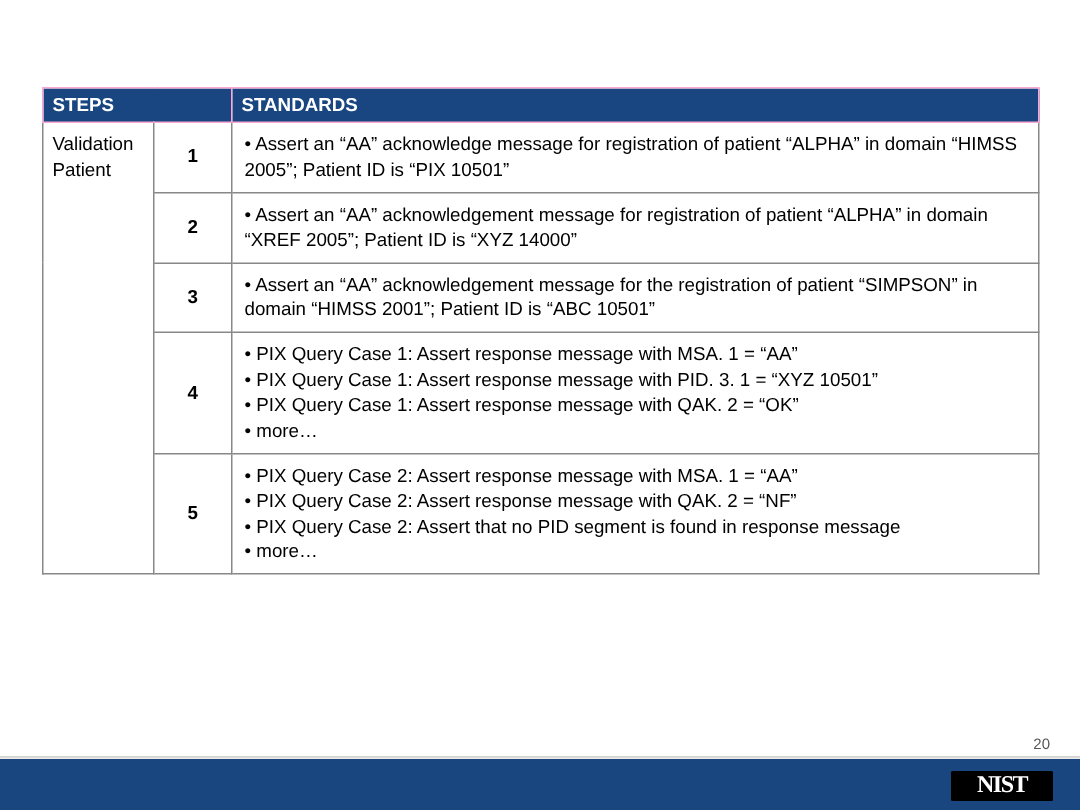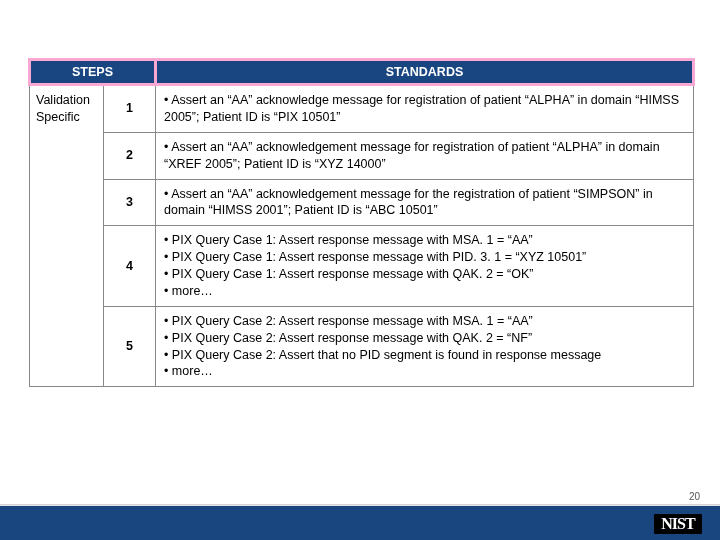--- a/index.html
+++ b/index.html
@@ -3,29 +3,29 @@
 <meta charset="utf-8">
 <style>
   * { box-sizing: border-box; margin: 0; padding: 0; }
   html, body { width: 720px; height: 540px; font-family: Arial, Helvetica, sans-serif; background: #fff; overflow: hidden; }
   .slide { position: relative; width: 720px; height: 540px; }
   .title { font-family: Arial, sans-serif; font-weight: 900; color: #005288; font-size: 23px; letter-spacing: -0.3px; padding: 14px 28px 8px 28px; }
   .tbl { position: absolute; top: 58px; left: 28px; width: 664px; border-collapse: collapse; table-layout: fixed; }
   .tbl col.c1 { width: 74px; }
   .tbl col.c2 { width: 52px; }
   .tbl col.c3 { width: 538px; }
-  .tbl th { background: #194680; color: #fff; font-weight: bold; font-size: 12.5px; padding: 4px 6px; text-align: center; border: 3px solid #f9a8d4; }
+  .tbl th { background: #194680; color: #fff; font-weight: bold; font-size: 12.5px; padding: 4px 6px; text-align: left; border: 1px solid #f9a8d4; }
   .tbl td { border: 1px solid #888; font-size: 12.5px; color: #000; vertical-align: top; padding: 6px 8px; line-height: 1.35; }
   .tbl td.step { text-align: center; font-weight: bold; vertical-align: middle; }
   .tbl td.rowlabel { font-size: 12.5px; font-weight: normal; vertical-align: top; padding: 6px 6px; }
   .footer { position: absolute; left: 0; bottom: 0; width: 720px; height: 34px; background: #1a4680; }
   .footer .brand { color: #fff; font-size: 8px; letter-spacing: 1.2px; padding: 10px 0 0 28px; font-family: Arial, sans-serif; }
   .footer .brand .sub { display: block; font-size: 6.5px; letter-spacing: 1px; margin-top: 1px; color: #9fb8d6; }
   .nist { position: absolute; right: 18px; bottom: 6px; display: flex; align-items: flex-end; }
-  .nist-box { width: 48px; height: 20px; background: #000; color: #fff; font-family: "Times New Roman", serif; font-weight: bold; font-size: 16px; letter-spacing: -1px; display: flex; align-items: center; justify-content: center; border-radius: 1px; }
+  .nist-box { width: 68px; height: 20px; background: #000; color: #fff; font-family: "Times New Roman", serif; font-weight: bold; font-size: 16px; letter-spacing: -1px; display: flex; align-items: center; justify-content: center; border-radius: 1px; }
   .pagenum { position: absolute; right: 20px; bottom: 38px; font-size: 10px; color: #555; }
   .rule { position: absolute; left: 0; bottom: 34px; width: 720px; height: 2px; background: linear-gradient(#ccc, #eee); }
 </style>
 </head>
 <body>
 
 <div class="slide">
 
   <table class="tbl">
     <colgroup>
@@ -34,21 +34,21 @@
         <col class="c3">
       </colgroup>
     <thead>
       <tr>
         <th colspan="2">STEPS</th>
         <th>STANDARDS</th>
       </tr>
     </thead>
     <tbody>
       <tr>
-        <td class="rowlabel" rowspan="5">Validation Specific</td>
+        <td class="rowlabel" rowspan="5">Validation Patient</td>
         <td class="step">1</td>
         <td>• Assert an “AA” acknowledge message for registration of patient “ALPHA” in domain “HIMSS 2005”; Patient ID is “PIX 10501”</td>
       </tr>
       <tr>
         <td class="step">2</td>
         <td>• Assert an “AA” acknowledgement message for registration of patient “ALPHA” in domain “XREF 2005”; Patient ID is “XYZ 14000”</td>
       </tr>
       <tr>
         <td class="step">3</td>
         <td>• Assert an “AA” acknowledgement message for the registration of patient “SIMPSON” in domain “HIMSS 2001”; Patient ID is “ABC 10501”</td>

